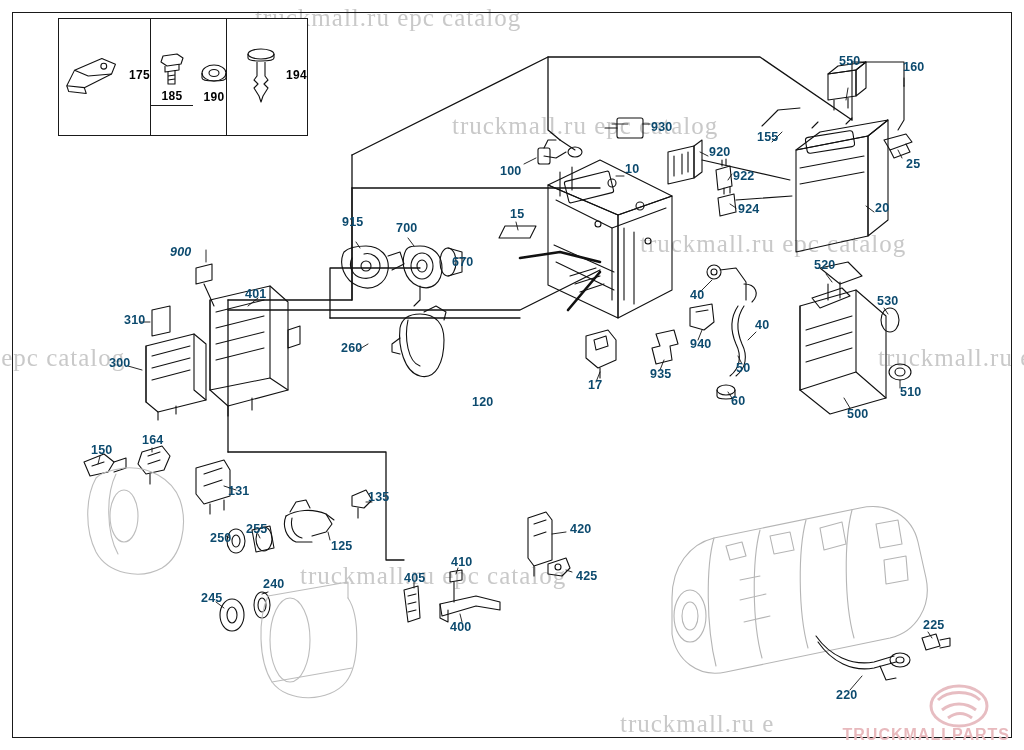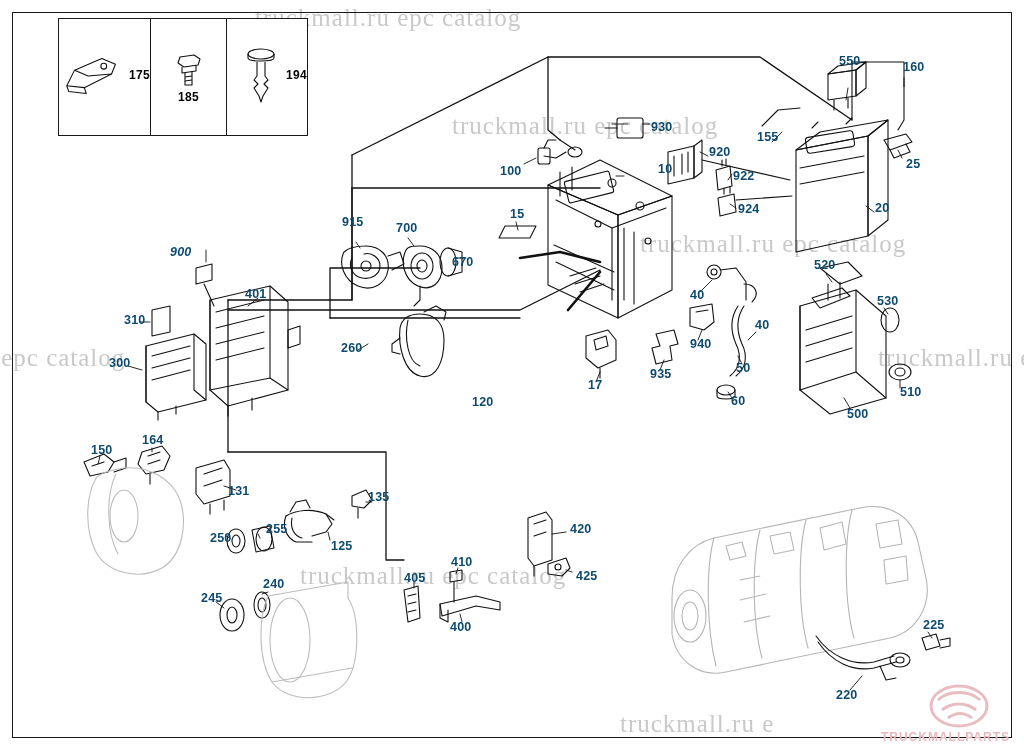--- a/index.html
+++ b/index.html
@@ -81,21 +81,21 @@
     font-size: 25px;
     letter-spacing: 1px;
     white-space: nowrap;
     pointer-events: none;
     font-family: "Liberation Serif", serif;
   }
   .wm-brand {
     position: absolute;
     right: 14px; bottom: 6px;
     color: #e8b9bd;
-    font-size: 12px;
+    font-size: 16px;
     font-weight: bold;
     letter-spacing: 1px;
     white-space: nowrap;
   }
   .wm-logo {
     position: absolute;
     right: 28px; bottom: 18px;
     width: 74px; height: 56px;
     opacity: .75;
   }
@@ -405,20 +405,30 @@
         <svg class="art" width="42" height="40" viewBox="0 0 42 40">
           <g fill="none" stroke="#111" stroke-width="1.1" stroke-linejoin="round">
             <path d="M12 6 L26 4 L32 8 L30 14 L16 16 L10 12 Z"></path>
             <path d="M14 16 L14 22 L28 20 L28 14"></path>
             <path d="M17 22 L17 34 L24 34 L24 20"></path>
             <path d="M17 26 L24 25 M17 30 L24 29"></path>
           </g>
         </svg>
         <div class="lbl">185</div>
       </div>
+      <div class="lc-sub">
+        <svg class="art" width="42" height="30" viewBox="0 0 42 30">
+          <g fill="none" stroke="#111" stroke-width="1.1" stroke-linejoin="round">
+            <ellipse cx="21" cy="12" rx="12" ry="8"></ellipse>
+            <ellipse cx="21" cy="12" rx="5" ry="3.5"></ellipse>
+            <path d="M9 12 L9 17 C9 21 33 21 33 17 L33 12"></path>
+          </g>
+        </svg>
+        <div class="lbl">190</div>
+      </div>
     </div>
 
     <div class="legend-cell lc-194">
       <svg class="art" width="50" height="66" viewBox="0 0 50 66">
         <g fill="none" stroke="#111" stroke-width="1.1" stroke-linejoin="round">
           <ellipse cx="25" cy="12" rx="13" ry="5"></ellipse>
           <path d="M12 12 L12 16 C12 20 38 20 38 16 L38 12"></path>
           <path d="M21 20 L21 34 L18 38 L22 42 L18 46 L23 54 L25 60 L27 54 L32 46 L28 42 L32 38 L29 34 L29 20"></path>
         </g>
       </svg>
@@ -426,21 +436,21 @@
     </div>
   </div>
 
   <div>
     <div class="num" style="left:170px; top:246px;font-style:italic;">900</div>
     <div class="num" style="left:342px; top:216px;">915</div>
     <div class="num" style="left:396px; top:222px;">700</div>
     <div class="num" style="left:452px; top:256px;">670</div>
     <div class="num" style="left:651px; top:121px;">930</div>
     <div class="num" style="left:500px; top:165px;">100</div>
-    <div class="num" style="left:625px; top:163px;margin-left:33px;">10</div>
+    <div class="num" style="left:625px; top:163px;">10</div>
     <div class="num" style="left:709px; top:146px;">920</div>
     <div class="num" style="left:733px; top:170px;">922</div>
     <div class="num" style="left:738px; top:203px;">924</div>
     <div class="num" style="left:839px; top:55px;">550</div>
     <div class="num" style="left:903px; top:61px;">160</div>
     <div class="num" style="left:757px; top:131px;">155</div>
     <div class="num" style="left:906px; top:158px;">25</div>
     <div class="num" style="left:875px; top:202px;">20</div>
     <div class="num" style="left:510px; top:208px;">15</div>
     <div class="num" style="left:814px; top:259px;">520</div>
@@ -457,21 +467,21 @@
     <div class="num" style="left:124px; top:314px;">310</div>
     <div class="num" style="left:109px; top:357px;">300</div>
     <div class="num" style="left:245px; top:288px;">401</div>
     <div class="num" style="left:341px; top:342px;">260</div>
     <div class="num" style="left:472px; top:396px;">120</div>
     <div class="num" style="left:91px; top:444px;">150</div>
     <div class="num" style="left:142px; top:434px;">164</div>
     <div class="num" style="left:228px; top:485px;">131</div>
     <div class="num" style="left:368px; top:491px;">135</div>
     <div class="num" style="left:210px; top:532px;">250</div>
-    <div class="num" style="left:246px; top:523px;margin-left:20px;">255</div>
+    <div class="num" style="left:246px; top:523px;">255</div>
     <div class="num" style="left:331px; top:540px;">125</div>
     <div class="num" style="left:263px; top:578px;">240</div>
     <div class="num" style="left:201px; top:592px;">245</div>
     <div class="num" style="left:404px; top:572px;">405</div>
     <div class="num" style="left:451px; top:556px;">410</div>
     <div class="num" style="left:450px; top:621px;">400</div>
     <div class="num" style="left:570px; top:523px;">420</div>
     <div class="num" style="left:576px; top:570px;">425</div>
     <div class="num" style="left:923px; top:619px;">225</div>
     <div class="num" style="left:836px; top:689px;">220</div>

